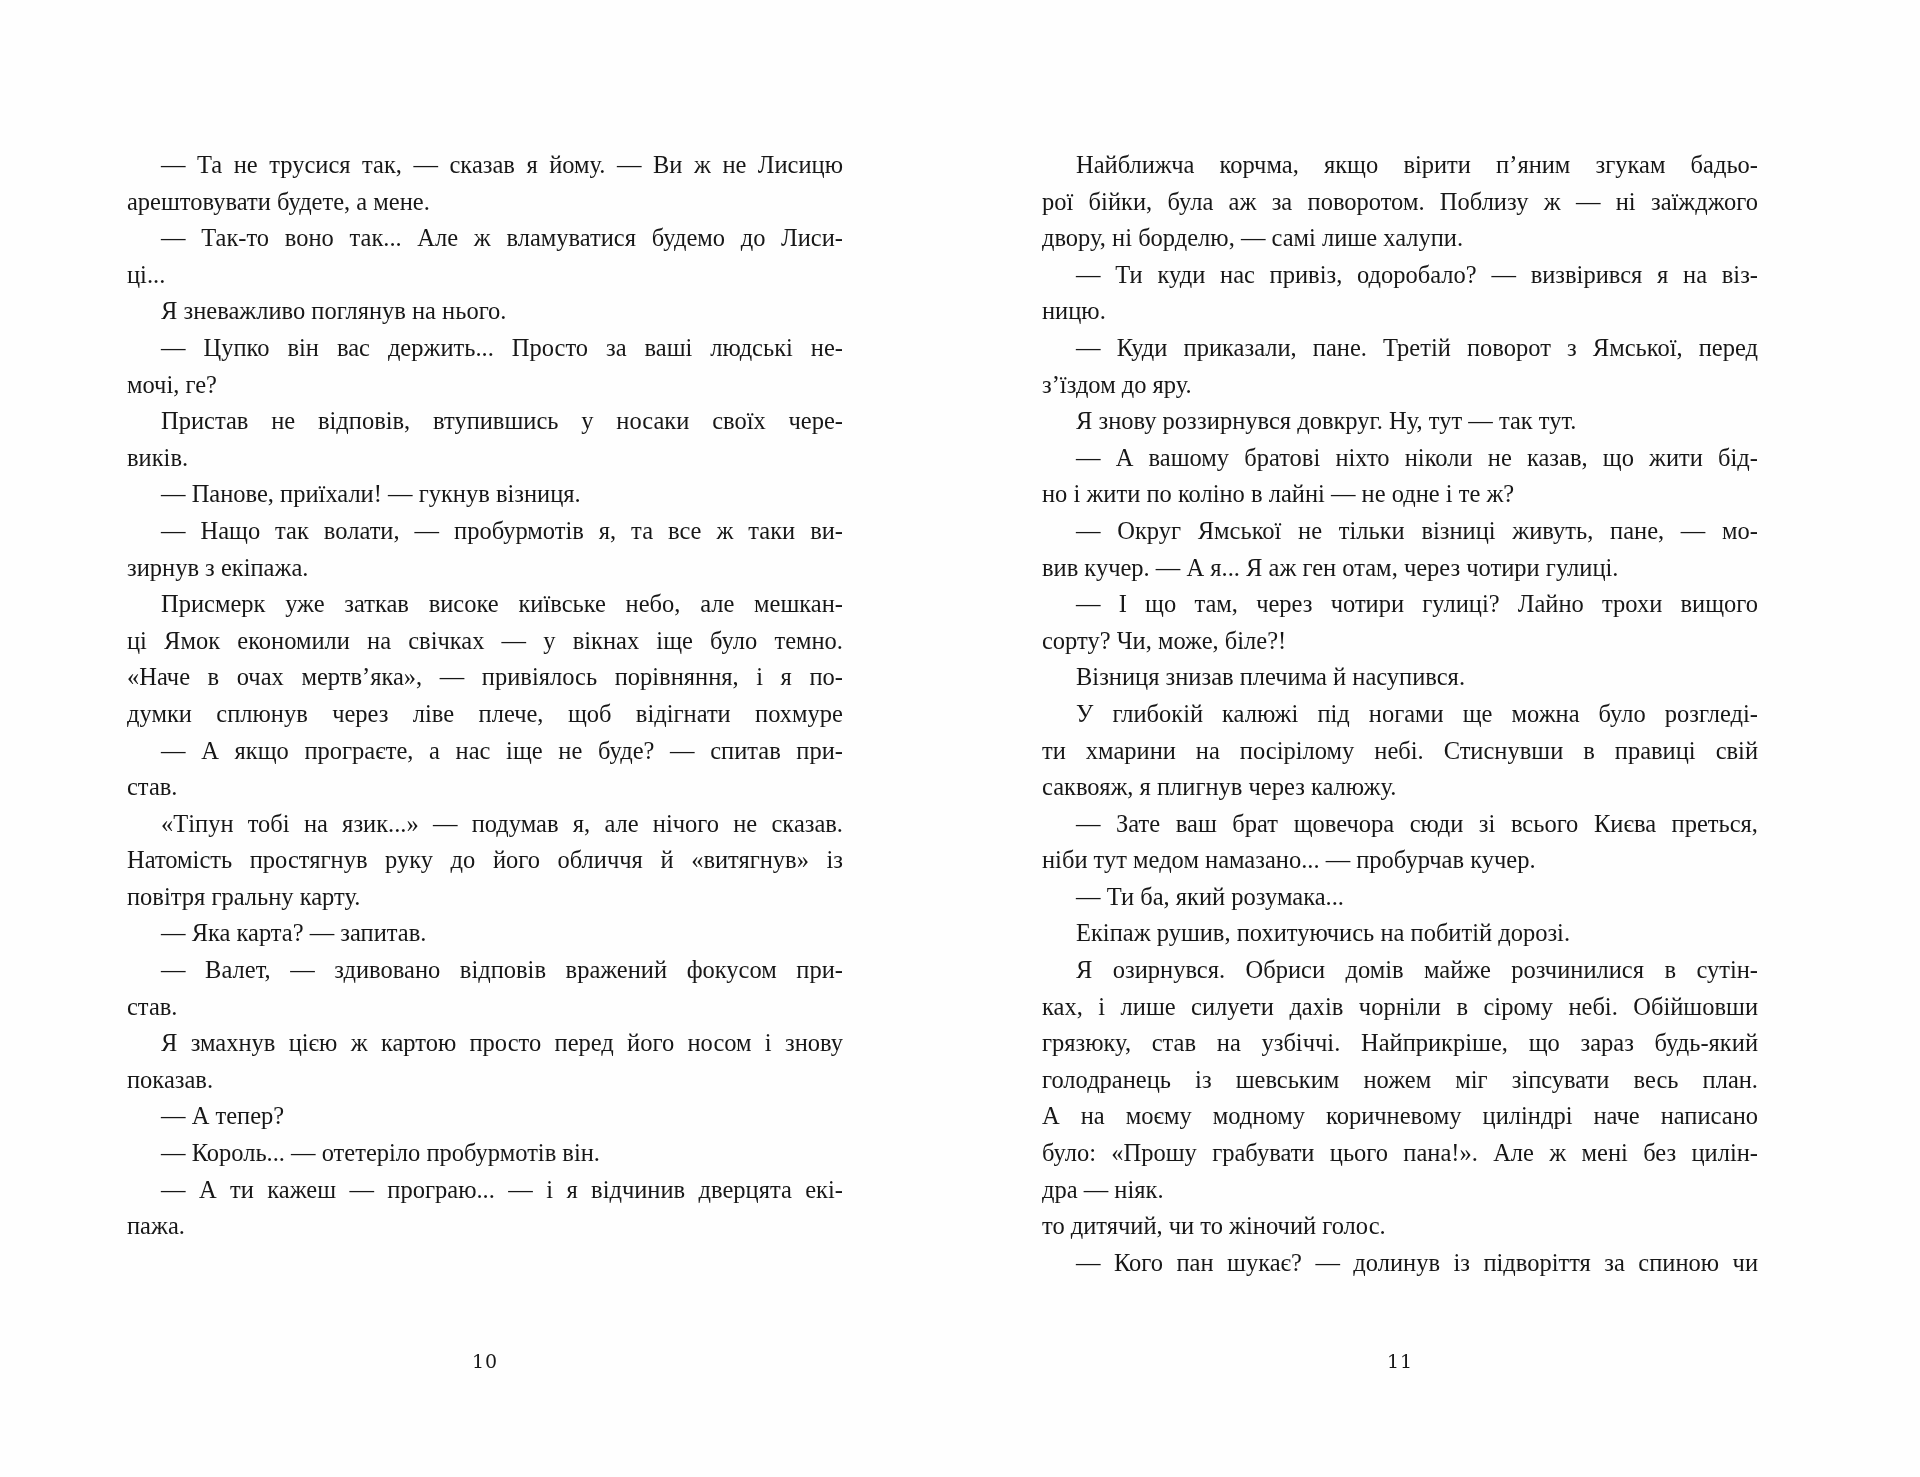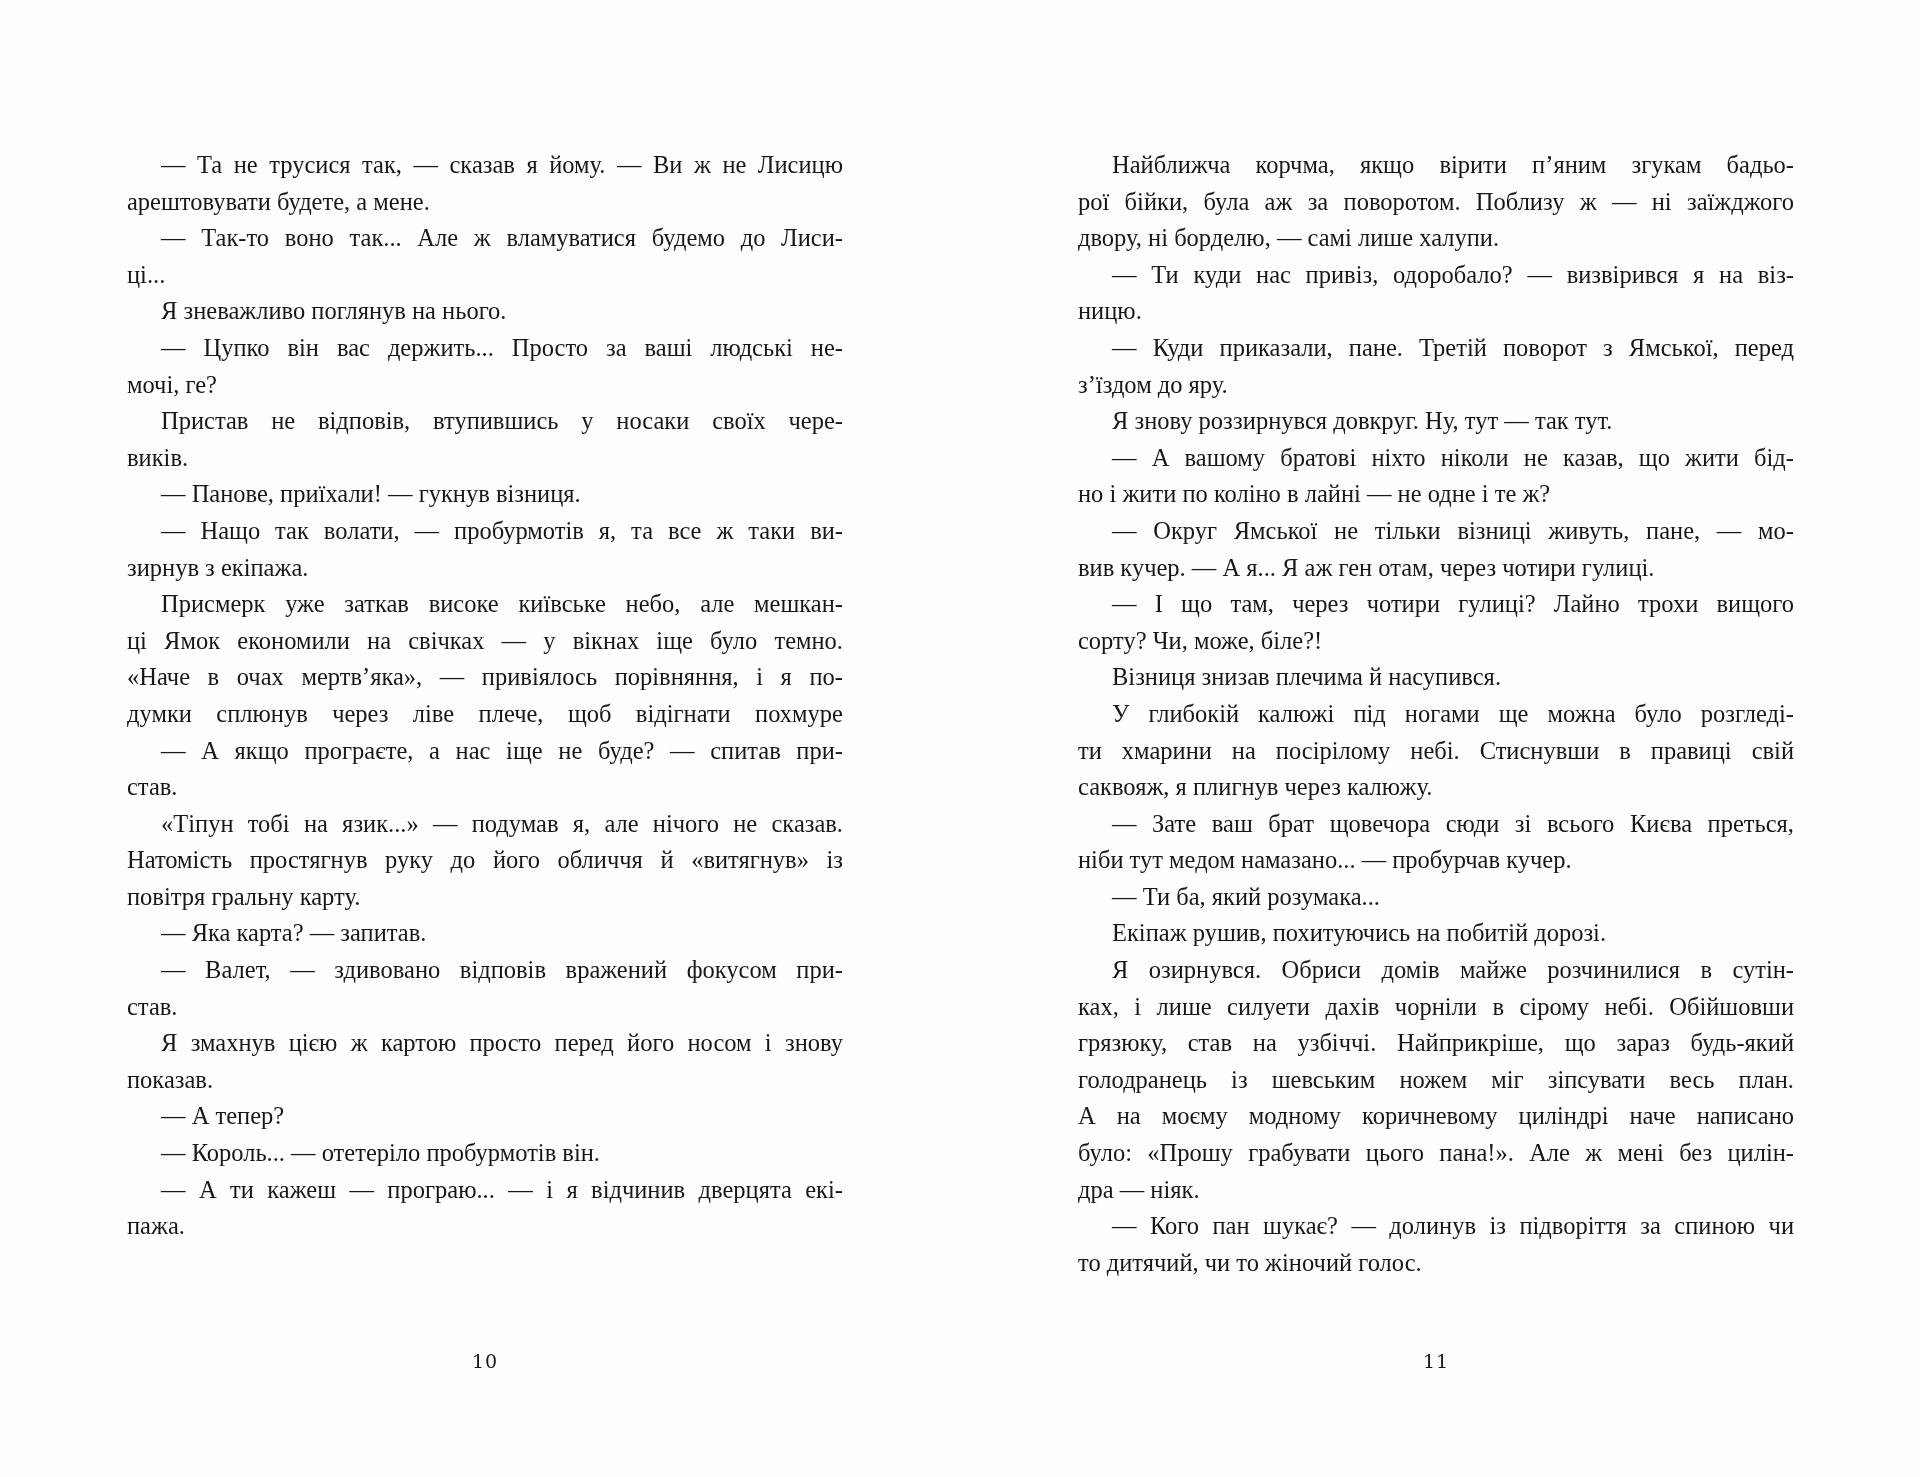--- a/index.html
+++ b/index.html
@@ -17,21 +17,21 @@
     background: var(--page-bg);
     overflow: hidden;
   }
   .page-col {
     position: absolute;
     top: 0;
     width: 716px;
     height: 1097px;
   }
   .page-col.left  { left: 127px;  }
-  .page-col.right { left: 1078px; }
+  .page-col.right { left: 1042px; }
   .page-text {
     position: absolute;
     top: 147px;
     left: 0;
     width: 716px;
   }
   .ln {
     font-family: "Liberation Serif", "DejaVu Serif", serif;
     font-size: 24.5px;
     line-height: 36.6px;
@@ -124,19 +124,19 @@
         <div class="ln end">ніби тут медом намазано... — пробурчав кучер.</div>
         <div class="ln indent end">— Ти ба, який розумака...</div>
         <div class="ln indent end">Екіпаж рушив, похитуючись на побитій дорозі.</div>
         <div class="ln indent">Я озирнувся. Обриси домів майже розчинилися в сутін-</div>
         <div class="ln">ках, і лише силуети дахів чорніли в сірому небі. Обійшовши</div>
         <div class="ln">грязюку, став на узбіччі. Найприкріше, що зараз будь-який</div>
         <div class="ln">голодранець із шевським ножем міг зіпсувати весь план.</div>
         <div class="ln">А на моєму модному коричневому циліндрі наче написано</div>
         <div class="ln">було: «Прошу грабувати цього пана!». Але ж мені без цилін-</div>
         <div class="ln end">дра — ніяк.</div>
+        <div class="ln end">то дитячий, чи то жіночий голос.</div>
         <div class="ln indent">— Кого пан шукає? — долинув із підворіття за спиною чи</div>
-        <div class="ln end">то дитячий, чи то жіночий голос.</div>
       </div>
     <div class="folio">11</div>
   </div>
 
 </div>
 
 </body></html>

